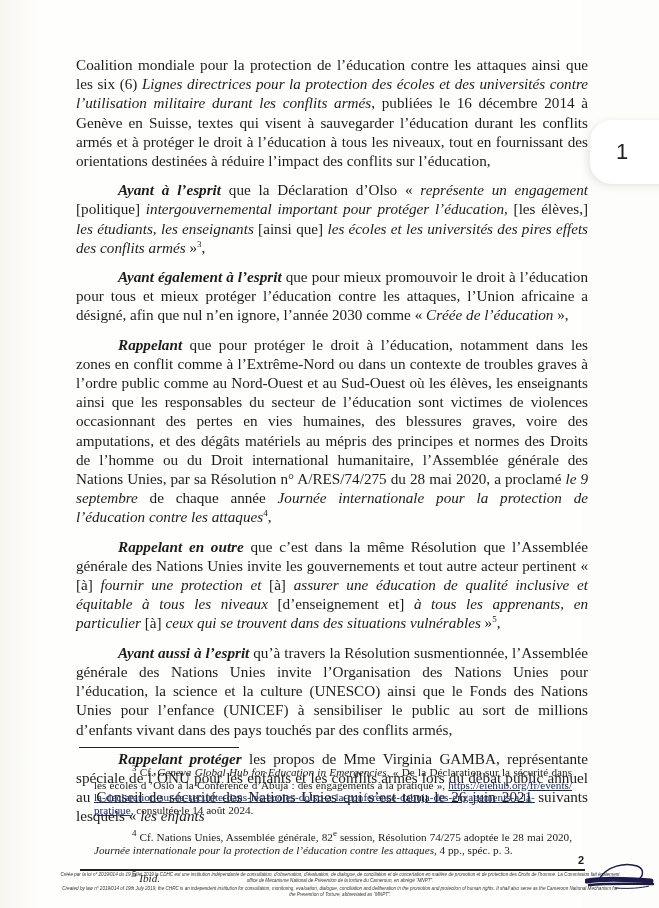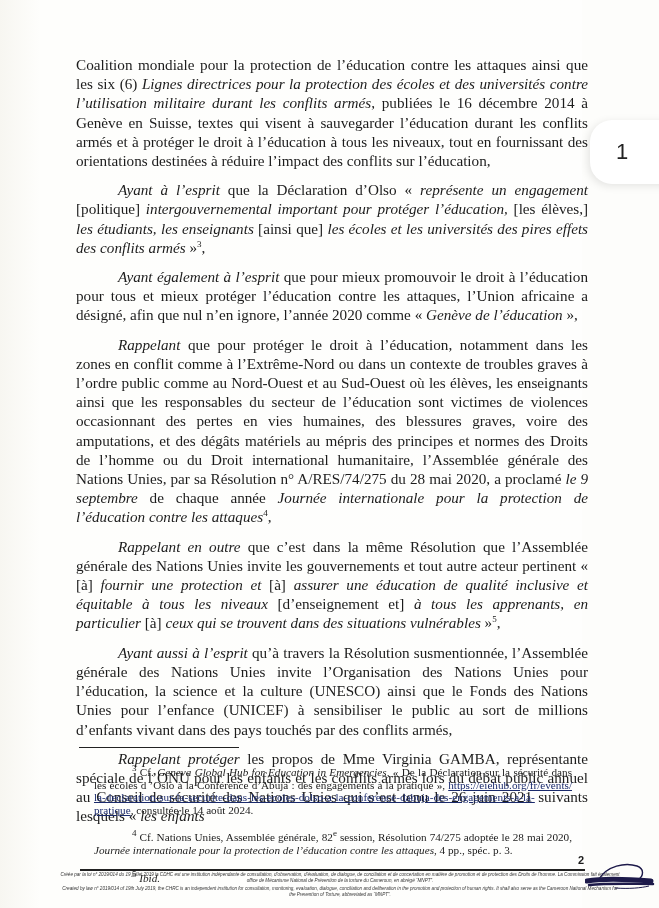--- a/index.html
+++ b/index.html
@@ -14,21 +14,21 @@
     position: absolute; left: 0; top: 0; width: 582px; height: 908px;
     background: linear-gradient(90deg, #f7f6f1 0px, #fefefc 40px, #fefefd 600px, #f6f6f3 659px);
   }
   .body-text {
     position: absolute; left: 76px; top: 55px; width: 512px;
     font-size: 15.2px; line-height: 19.2px; text-align: justify;
   }
   .body-text p { margin: 0 0 10px 0; }
   .body-text p.indent { text-indent: 42px; }
   .body-text i { font-style: italic; }
-  .body-text b { font-weight: normal; font-style: italic; margin-top: 10px; }
+  .body-text b { font-weight: bold; font-style: italic; margin-top: 10px; }
   sup { font-size: 9px; line-height: 0; vertical-align: super; }
 
   .fn-rule {
     position: absolute; left: 79px; top: 747px; width: 160px; height: 1px; background: #222;
   }
   .footnotes {
     position: absolute; left: 79px; top: 751px; width: 508px;
     font-size: 11.2px; line-height: 12.6px; text-align: justify;
   }
   .footnotes p { margin: 15px; }
@@ -64,21 +64,21 @@
   }
 </style>
 </head>
 <body>
 
 <div class="page">
 
   <div class="body-text" id="body-text">
       <p class=""><span>Coalition mondiale pour la protection de l’éducation contre les attaques ainsi que les six (6) </span><i>Lignes directrices pour la protection des écoles et des universités contre l’utilisation militaire durant les conflits armés</i><span>, publiées le 16 décembre 2014 à Genève en Suisse, textes qui visent à sauvegarder l’éducation durant les conflits armés et à protéger le droit à l’éducation à tous les niveaux, tout en fournissant des orientations destinées à réduire l’impact des conflits sur l’éducation,</span></p>
       <p class="indent"><b>Ayant à l’esprit</b><span> que la Déclaration d’Olso « </span><i>représente un engagement</i><span> [politique] </span><i>intergouvernemental important pour protéger l’éducation,</i><span> [les élèves,] </span><i>les étudiants, les enseignants</i><span> [ainsi que] </span><i>les écoles et les universités des pires effets des conflits armés</i><span> »</span><sup>3</sup><span>,</span></p>
-      <p class="indent"><b>Ayant également à l’esprit</b><span> que pour mieux promouvoir le droit à l’éducation pour tous et mieux protéger l’éducation contre les attaques, l’Union africaine a désigné, afin que nul n’en ignore, l’année 2020 comme « </span><i>Genève de l’éducation</i><span> »,</span></p>
+      <p class="indent"><b>Ayant également à l’esprit</b><span> que pour mieux promouvoir le droit à l’éducation pour tous et mieux protéger l’éducation contre les attaques, l’Union africaine a désigné, afin que nul n’en ignore, l’année 2030 comme « </span><i>Créée de l’éducation</i><span> »,</span></p>
       <p class="indent"><b>Rappelant</b><span> que pour protéger le droit à l’éducation, notamment dans les zones en conflit comme à l’Extrême-Nord ou dans un contexte de troubles graves à l’ordre public comme au Nord-Ouest et au Sud-Ouest où les élèves, les enseignants ainsi que les responsables du secteur de l’éducation sont victimes de violences occasionnant des pertes en vies humaines, des blessures graves, voire des amputations, et des dégâts matériels au mépris des principes et normes des Droits de l’homme ou du Droit international humanitaire, l’Assemblée générale des Nations Unies, par sa Résolution n° A/RES/74/275 du 28 mai 2020, a proclamé </span><i>le 9 septembre</i><span> de chaque année </span><i>Journée internationale pour la protection de l’éducation contre les attaques</i><sup>4</sup><span>,</span></p>
       <p class="indent"><b>Rappelant en outre</b><span> que c’est dans la même Résolution que l’Assemblée générale des Nations Unies invite les gouvernements et tout autre acteur pertinent « [à] </span><i>fournir une protection et</i><span> [à] </span><i>assurer une éducation de qualité inclusive et équitable à tous les niveaux</i><span> [d’enseignement et] </span><i>à tous les apprenants, en particulier</i><span> [à] </span><i>ceux qui se trouvent dans des situations vulnérables</i><span> »</span><sup>5</sup><span>,</span></p>
       <p class="indent"><b>Ayant aussi à l’esprit</b><span> qu’à travers la Résolution susmentionnée, l’Assemblée générale des Nations Unies invite l’Organisation des Nations Unies pour l’éducation, la science et la culture (UNESCO) ainsi que le Fonds des Nations Unies pour l’enfance (UNICEF) à sensibiliser le public au sort de millions d’enfants vivant dans des pays touchés par des conflits armés,</span></p>
       <p class="indent"><b>Rappelant protéger</b><span> les propos de Mme Virginia GAMBA, représentante spéciale de l’ONU pour les enfants et les conflits armés lors du débat public annuel au Conseil de sécurité des Nations Unies qui s’est tenu le 26 juin 2021 suivants lesquels « </span><i>les enfants</i></p>
     </div>
 
   <div class="fn-rule"></div>
   <div class="footnotes" id="footnotes">
       <p class="fn"><sup>3</sup> <span>Cf. </span><i>Geneva Global Hub for Education in Emergencies</i><span>, « De la Déclaration sur la sécurité dans les écoles d ’Oslo à la Conférence d’Abuja : des engagements à la pratique », </span><a href="#">https://eiehub.org/fr/events/ la-declaration-sur-la-securite-dans-les-ecoles-dolso-a-la-conference-dabuja-des-engagements-a-la-pratique</a><span>, consultée le 14 août 2024.</span></p>
       <p class="fn"><sup>4</sup> <span>Cf. Nations Unies, Assemblée générale, 82</span><sup>e</sup><span> session, Résolution 74/275 adoptée le 28 mai 2020, </span><i>Journée internationale pour la protection de l’éducation contre les attaques</i><span>, 4 pp., spéc. p. 3.</span></p>

